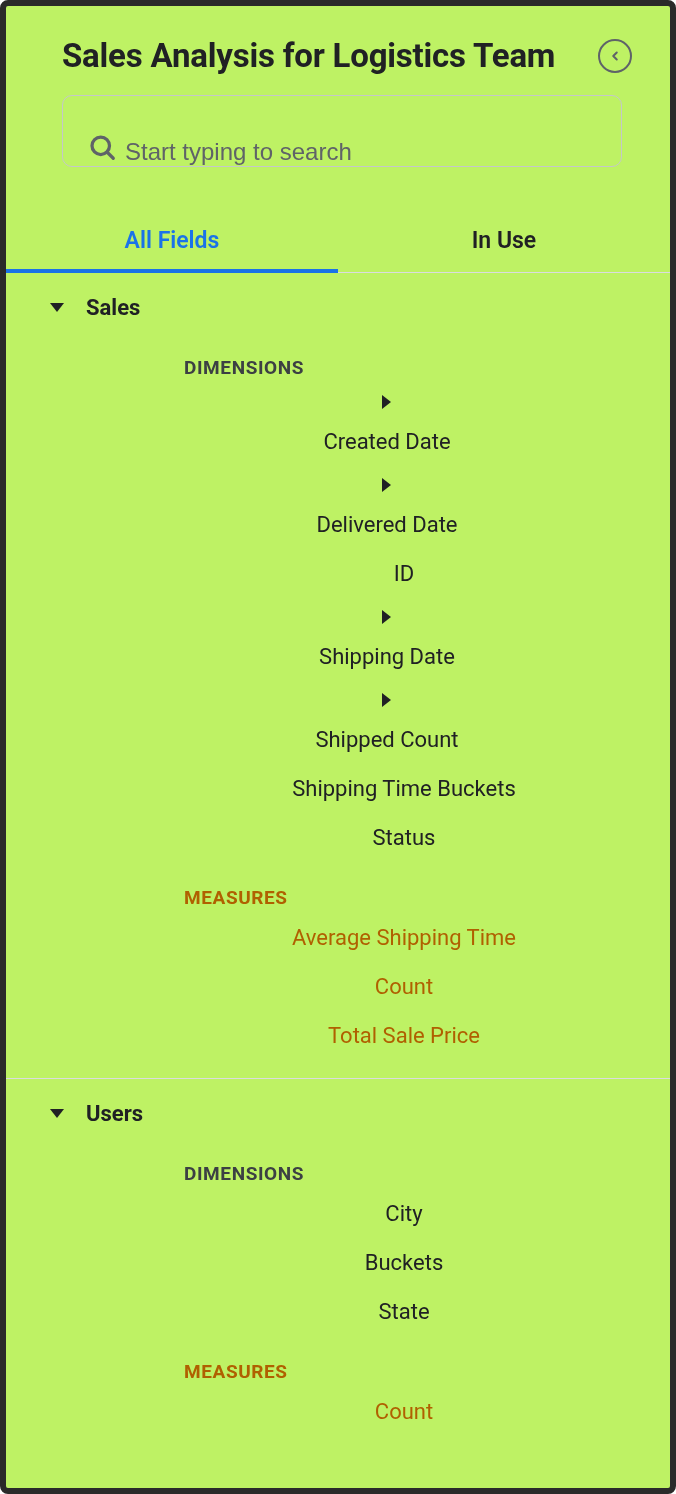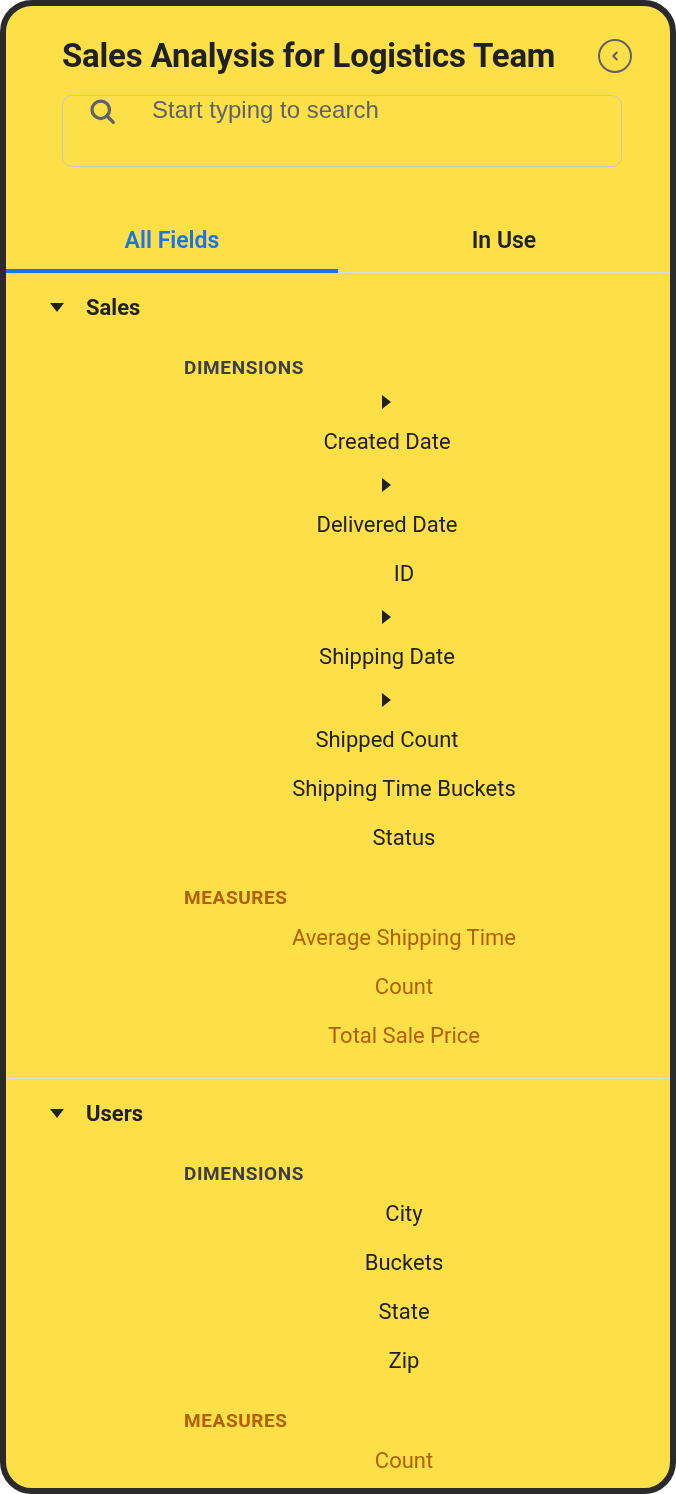--- a/index.html
+++ b/index.html
@@ -7,22 +7,22 @@
     width: 676px;
     height: 1494px;
     font-family: -apple-system, BlinkMacSystemFont, "Segoe UI", Roboto, Helvetica, Arial, sans-serif;
     background: #fff;
     overflow: hidden;
   }
   .frame {
     width: 676px;
     height: 1494px;
     border: 6px solid #2a2a2a;
-    border-radius: 32px;
-    background: #fde047;
+    border-radius: 8px;
+    background: #bef264;
     overflow: hidden;
     position: relative;
   }
   .header-row {
     display: flex;
     align-items: center;
     justify-content: space-between;
     padding: 30px 38px 0 56px;
   }
   .title {
@@ -61,26 +61,26 @@
     font-weight: 500;
     color: #1a73e8;
     cursor: pointer;
   }
 
   .search-wrap {
     padding: 20px 48px 0 56px;
   }
   .search-box {
     display: flex;
-    align-items: flex-start;
+    align-items: flex-end;
     border: 1px solid #c4c7c9;
     border-radius: 10px;
     height: 72px;
     padding: 0 24px;
-    gap: 35px;
+    gap: 8px;
   }
   .search-icon { color: #5f6368; flex-shrink:0; }
   .search-input {
     border: none;
     outline: none;
     font-size: 24px;
     color: #202124;
     width: 100%;
     background: transparent;
   }
@@ -268,23 +268,20 @@
 
     <div class="field-row indent-noicon">
       <span class="field-label">City</span>
     </div>
     <div class="field-row indent-noicon">
       <span class="field-label">Buckets</span>
     </div>
     <div class="field-row indent-noicon">
       <span class="field-label">State</span>
     </div>
-    <div class="field-row indent-noicon">
-      <span class="field-label">Zip</span>
-    </div>
 
     <div class="section-label measures">MEASURES</div>
 
     <div class="field-row indent-noicon">
       <span class="field-label measure">Count</span>
     </div>
   </div>
 
 </div>
 

